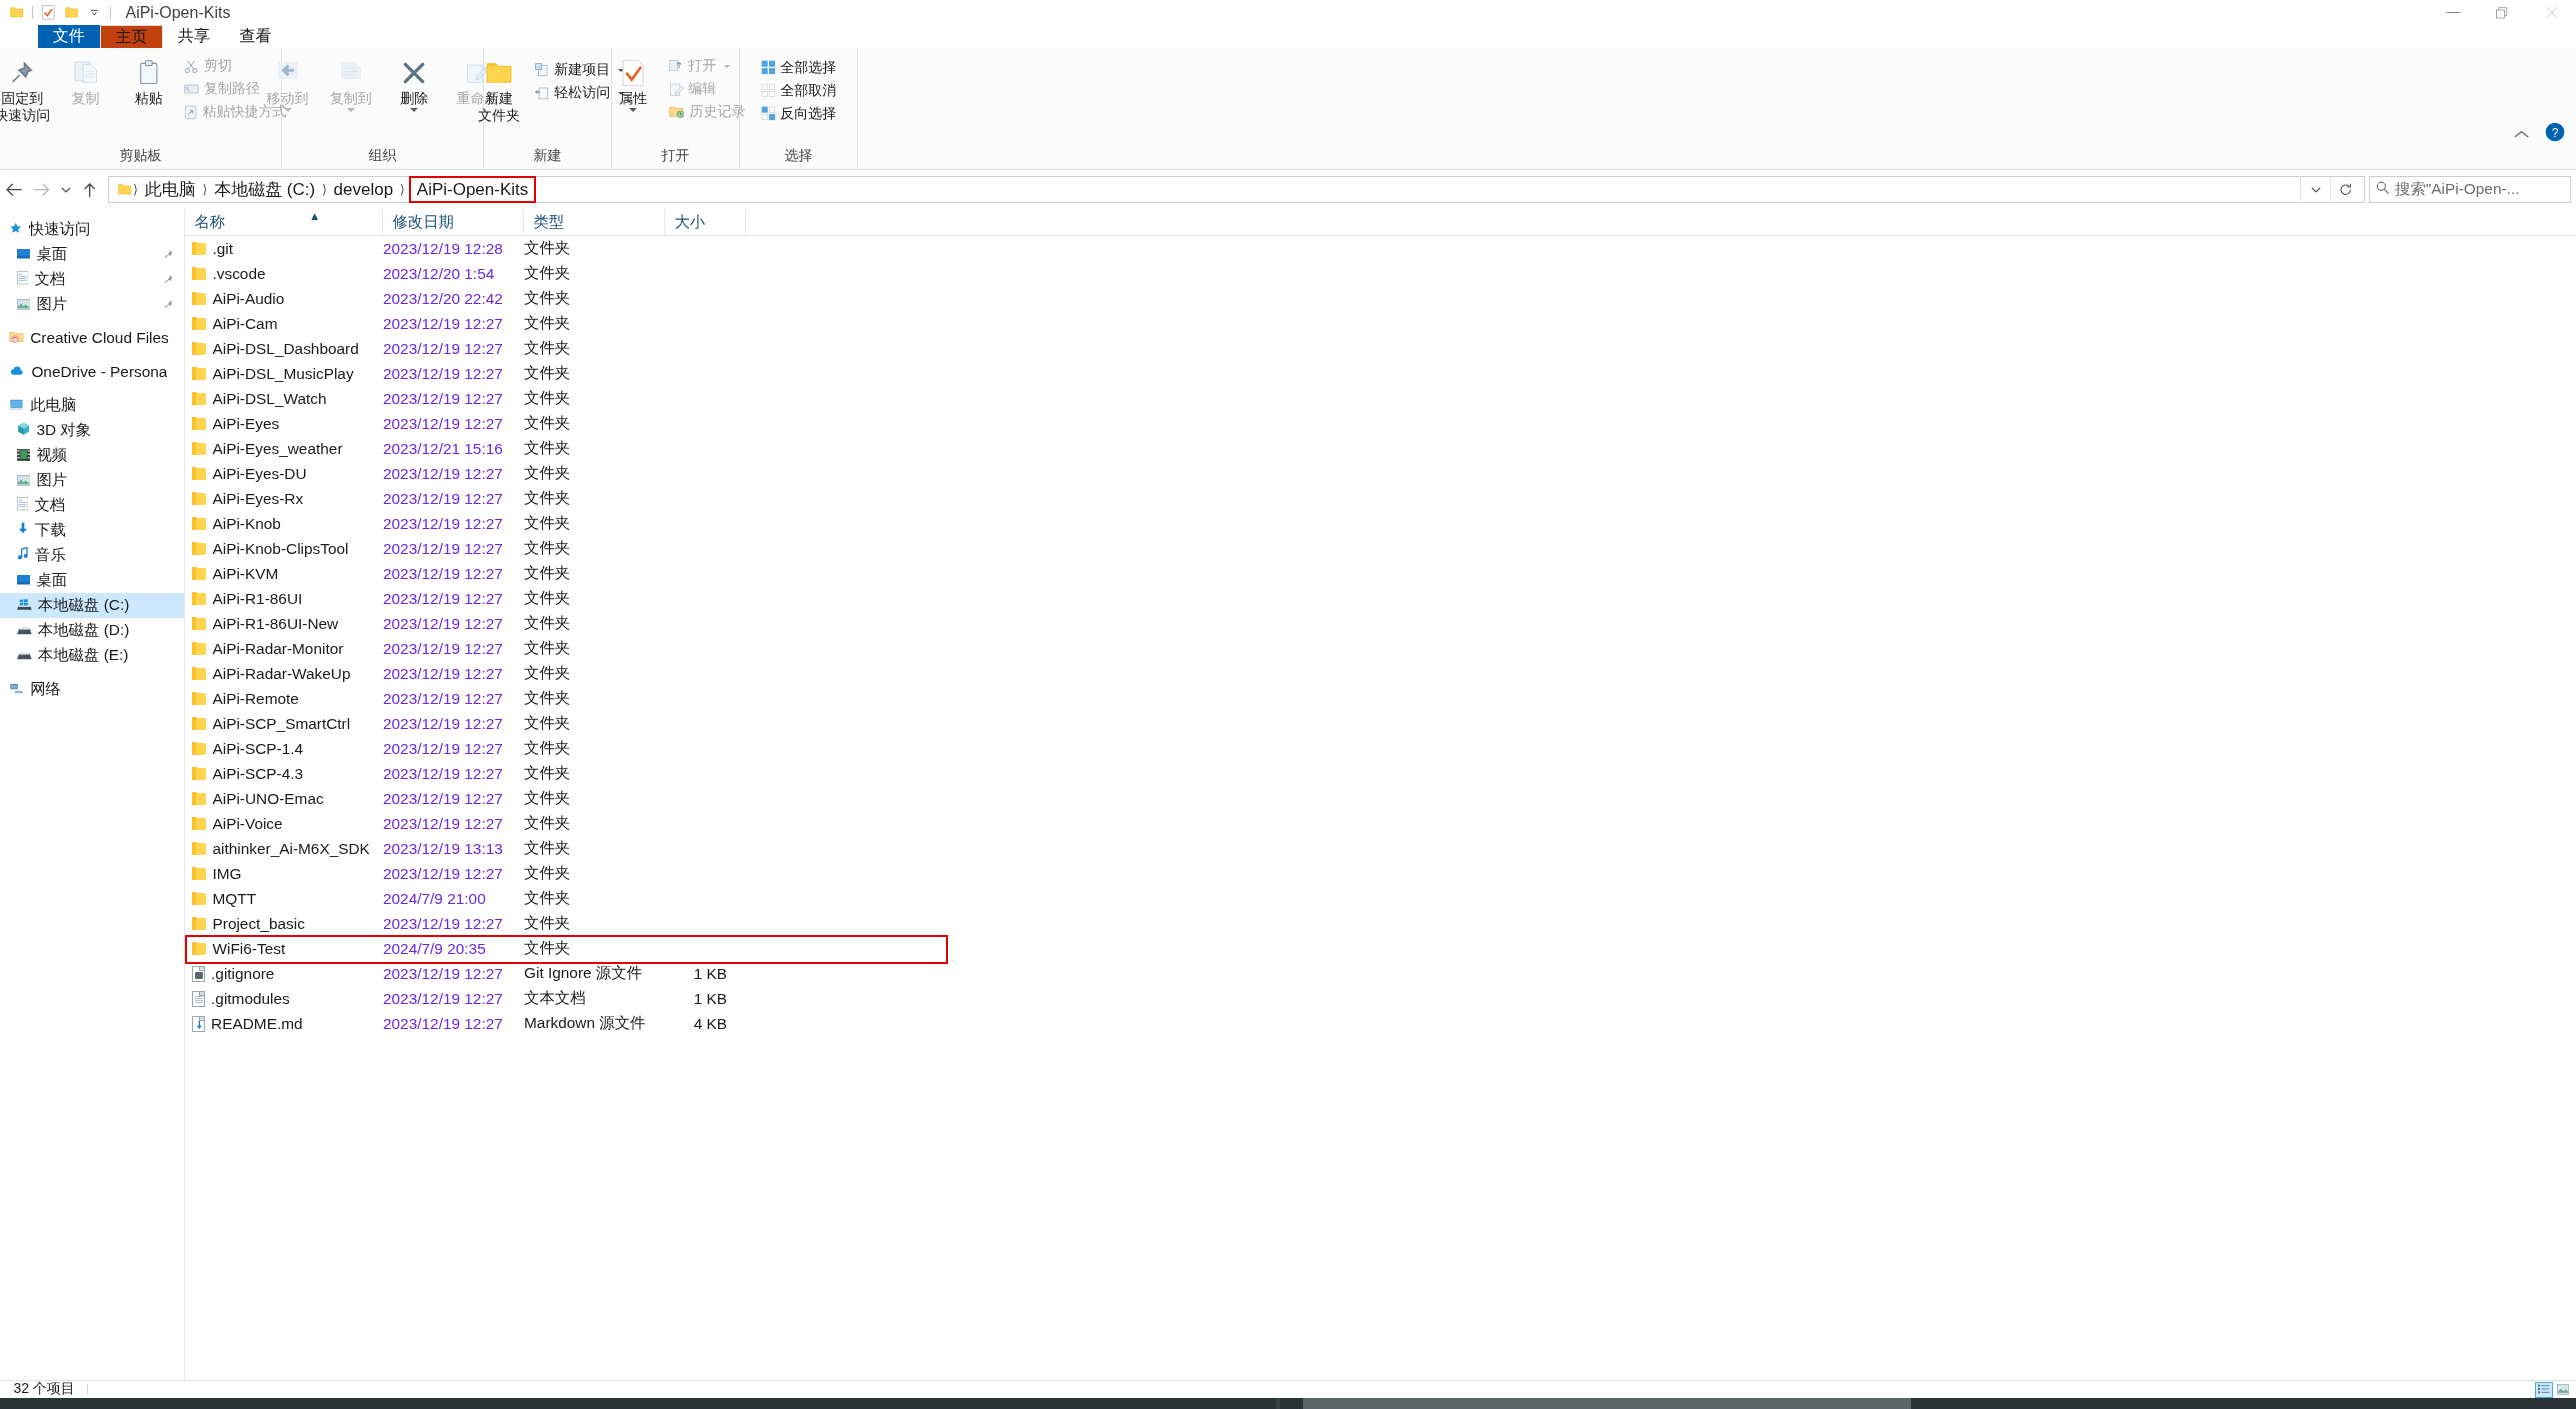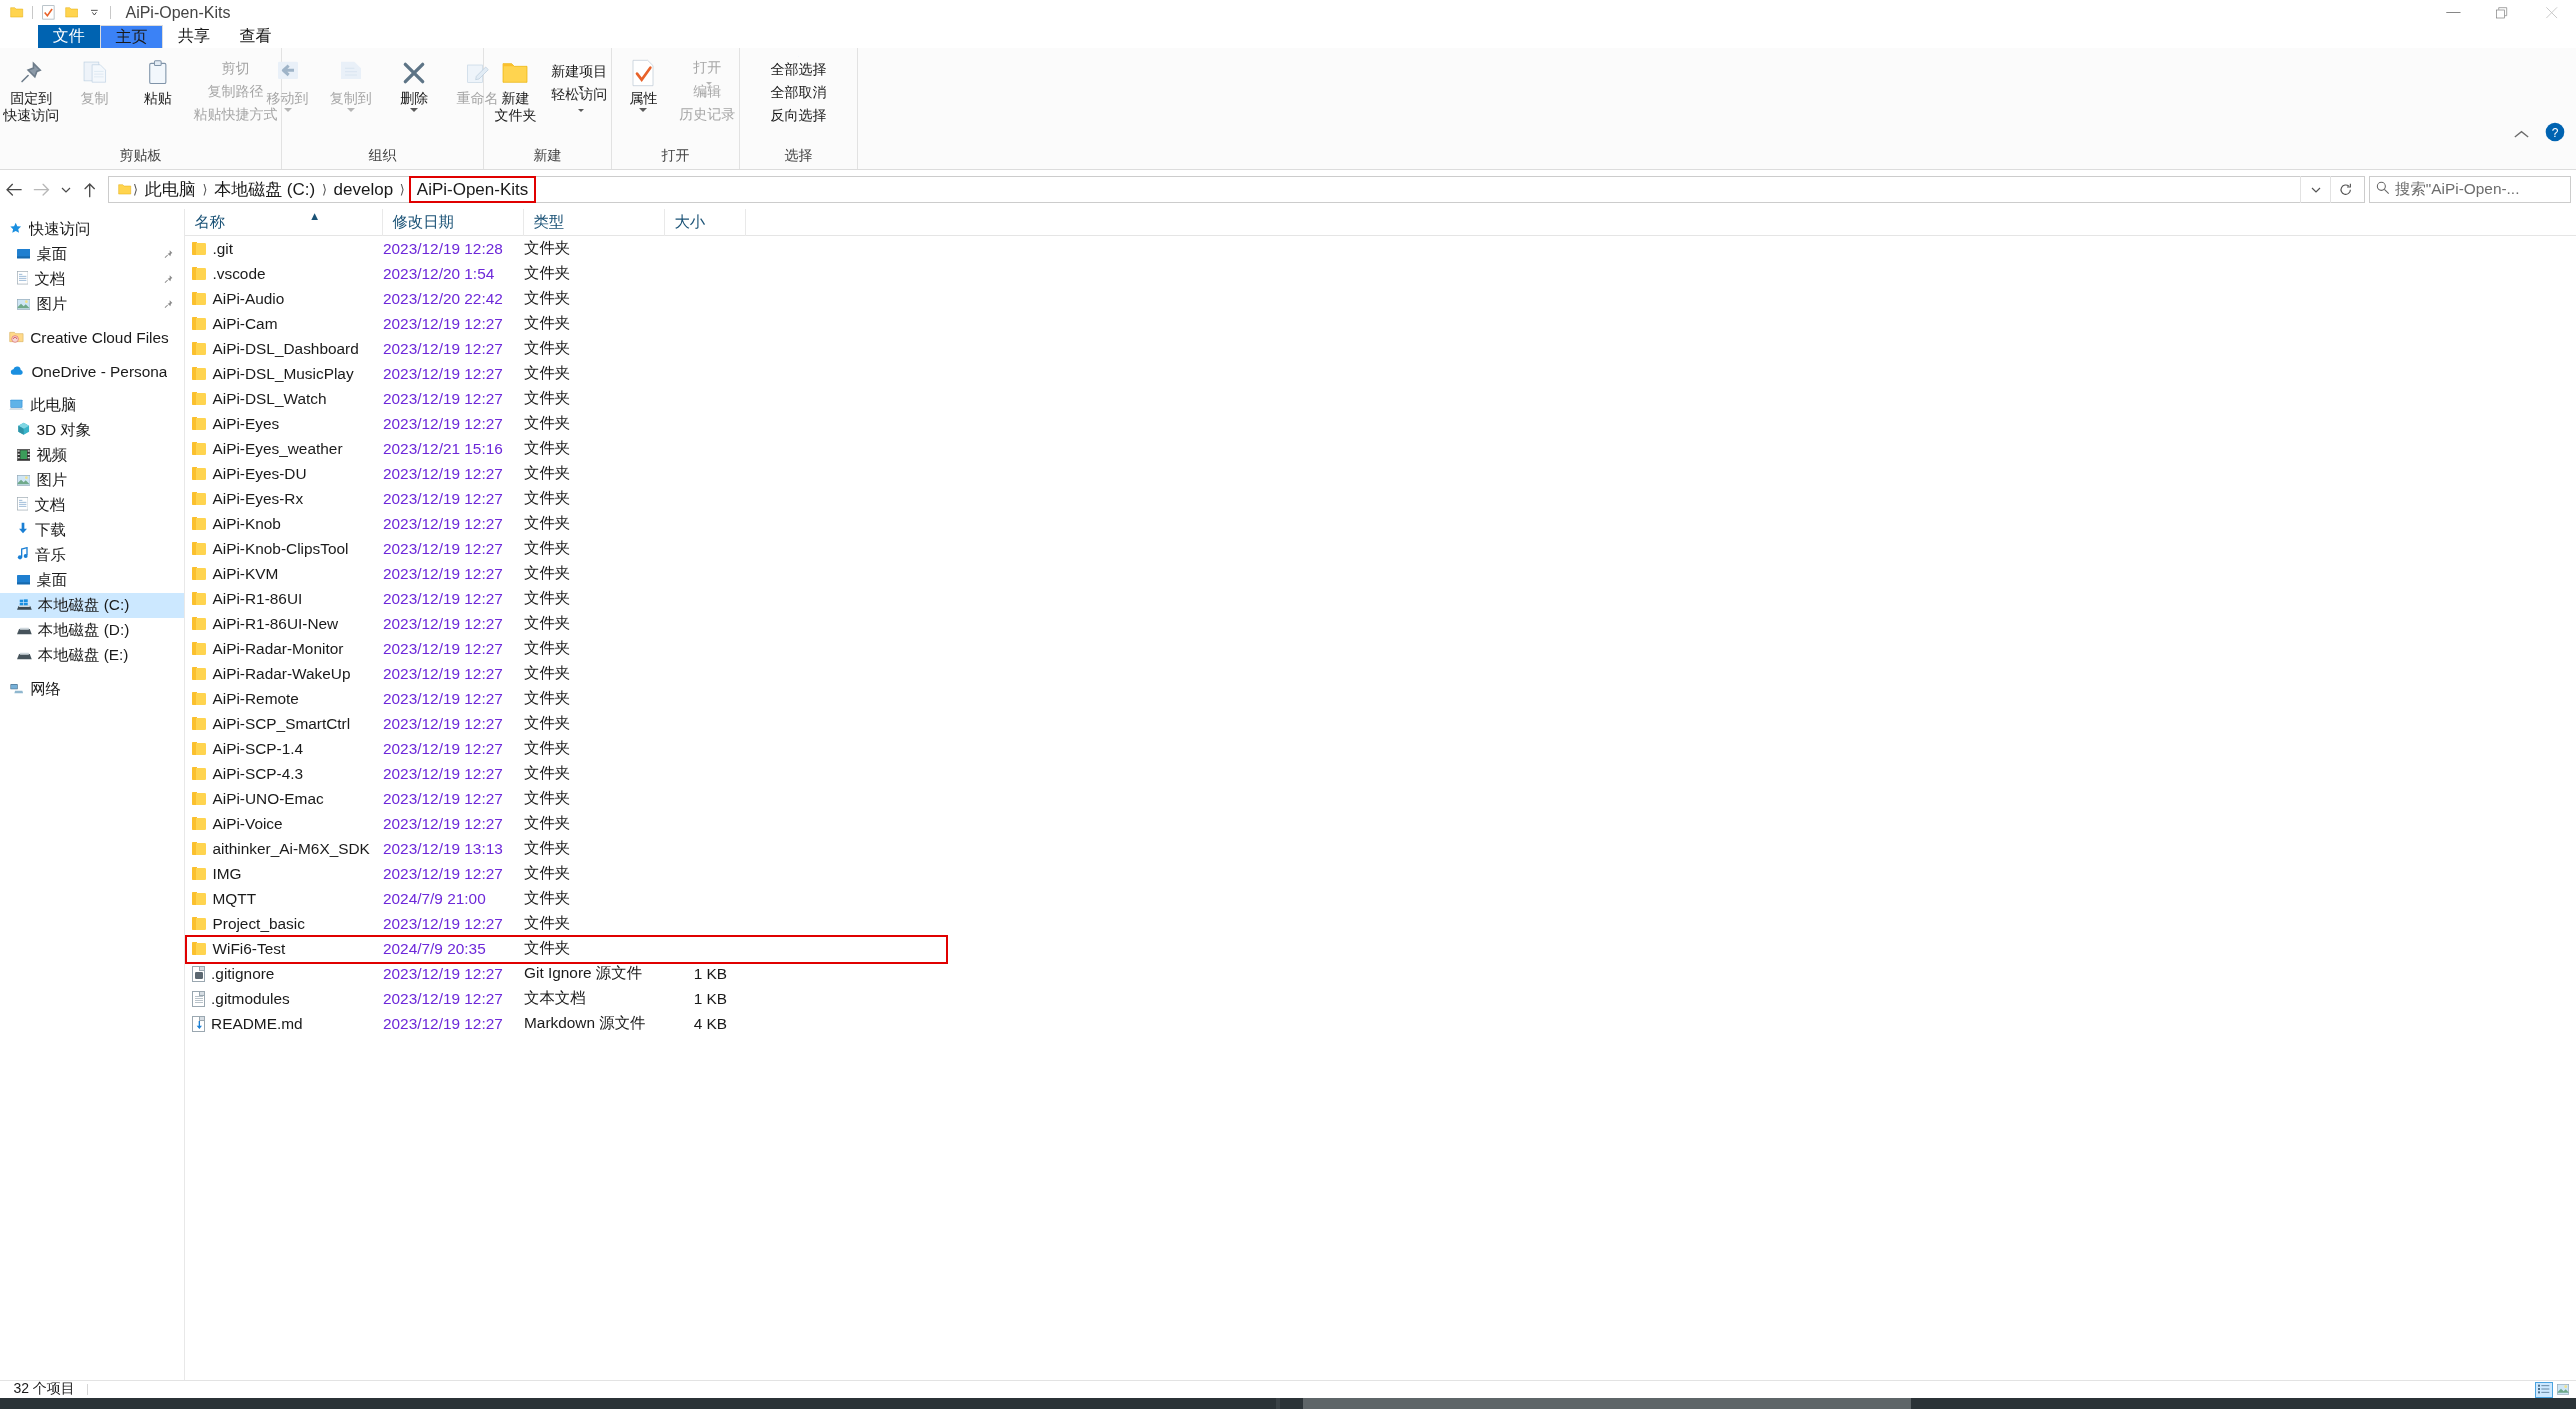--- a/index.html
+++ b/index.html
@@ -35,21 +35,21 @@
     position: absolute; top: 25px; left: 0; width: 2576px; height: 23px;
     background: #ffffff; display: flex; align-items: flex-end; padding-left: 38px;
   }
   .tab {
     height: 23px; padding: 0 14.8px; display: flex; align-items: center;
     font-size: 16px; color: #1a1a1a; white-space: nowrap;
   }
   .tab.file {
     background: #0063b1; color: #fff; min-width: 54px; justify-content: center;
   }
-  .tab.active { background:#3b82f6; border-top:0.7px solid #dcdcdc;
+  .tab.active { background:#c2410c; border-top:0.7px solid #dcdcdc;
                 border-left:0.7px solid #dcdcdc; border-right:0.7px solid #dcdcdc; }
   .tabstrip-fill { flex:1; height:0.7px; }
 
   
   .ribbon {
     position: absolute; top: 48px; left: 0; width: 2576px; height: 122px;
     background: #fbfbfb; border-bottom: 0.7px solid #dcdcdc;
     display: flex; align-items: stretch;
   }
   .rgroup {
@@ -63,21 +63,21 @@
     width: 100%;
   }
   .big-btn {
     display:flex; flex-direction:column; align-items:center; justify-content:flex-start;
     width: 62px; padding: 2.7px 1.3px 0 1.3px; text-align:center;
   }
   .big-btn .bico { height: 34px; display:flex; align-items:center; justify-content:center; }
   .big-btn .blab { font-size: 14px; color: #1a1a1a; line-height: 1.12; margin-top: 1.3px; white-space: nowrap;}
   .big-btn.dim .blab { color: #a6a6a6; }
   .small-col { display:flex; flex-direction:column; justify-content:flex-start; padding-top:1.3px; }
-  .small-btn { display:flex; align-items:center; gap:4.7px; height: 23px; padding: 0 3.4px; flex-direction: column; }
+  .small-btn { display:flex; align-items:center; gap:4.7px; height: 23px; padding: 0 3.4px; }
   .small-btn .slab { font-size: 14px; color:#1a1a1a; white-space:nowrap; }
   .small-btn.dim .slab { color:#a6a6a6; }
   .caret-dn { width:0;height:0;border-left:3.4px solid transparent;border-right:3.4px solid transparent;
               border-top:3.4px solid #5a5a5a; margin-left:2.7px; }
   .caret-dn.dim { border-top-color:#b5b5b5; }
   .caret-under { width:0;height:0;border-left:4px solid transparent;border-right:4px solid transparent;
               border-top:4px solid #5a5a5a; margin-top:1.3px; }
   .caret-under.dim { border-top-color:#b5b5b5; }
 
   

